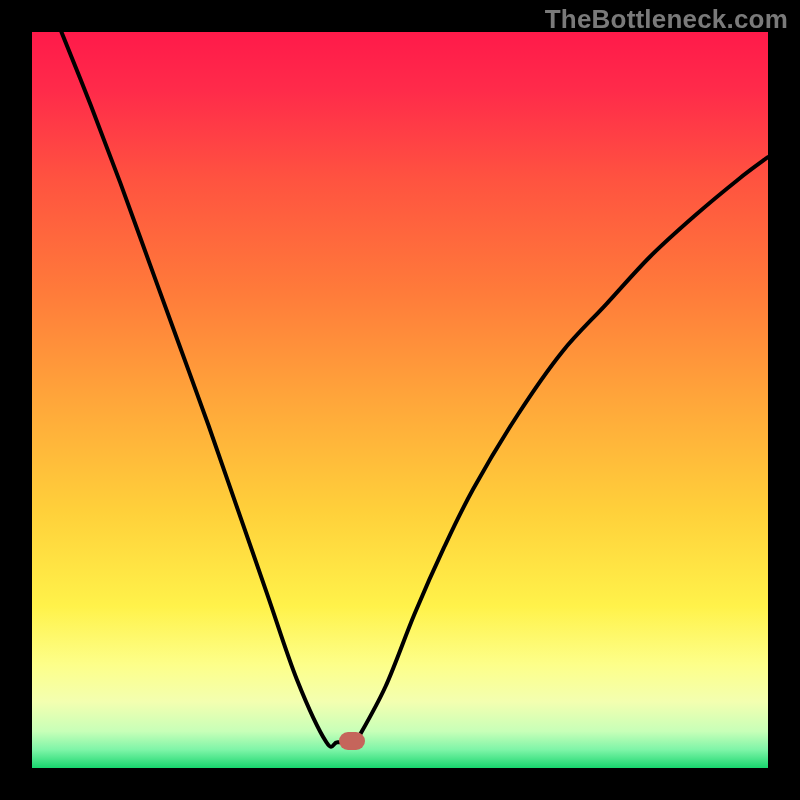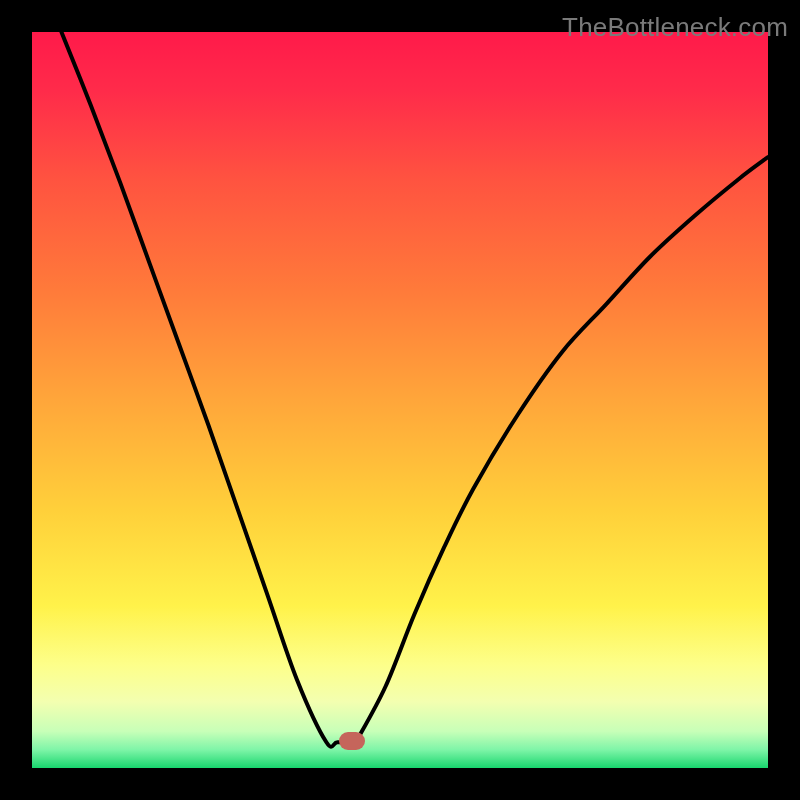--- a/index.html
+++ b/index.html
@@ -23,25 +23,25 @@
     width: 736px;
     height: 736px;
     overflow: hidden;
   }
   .gradient {
     position: absolute;
     inset: 0;
   }
   .watermark {
     position: absolute;
-    top: 12px;
+    top: 4px;
     right: 12px;
     color: #7a7a7a;
     font-size: 26px;
-    font-weight: 400;
+    font-weight: 700;
     letter-spacing: 0.2px;
   }
   .marker {
     position: absolute;
     width: 26px;
     height: 18px;
     border-radius: 9px;
     background: #c5655b;
     transform: translate(-50%, -50%);
   }

